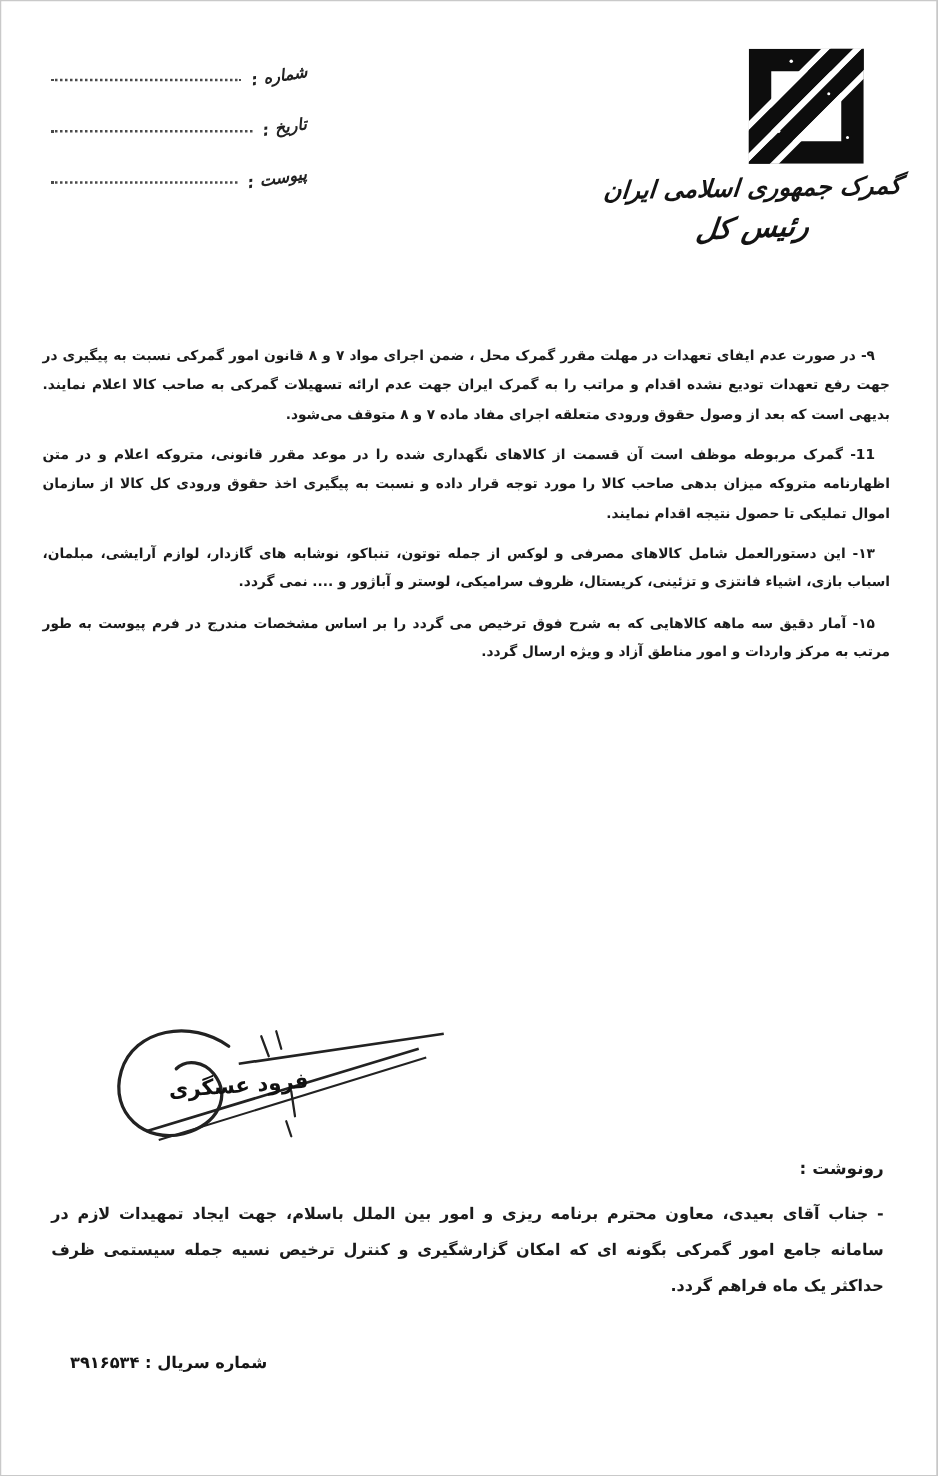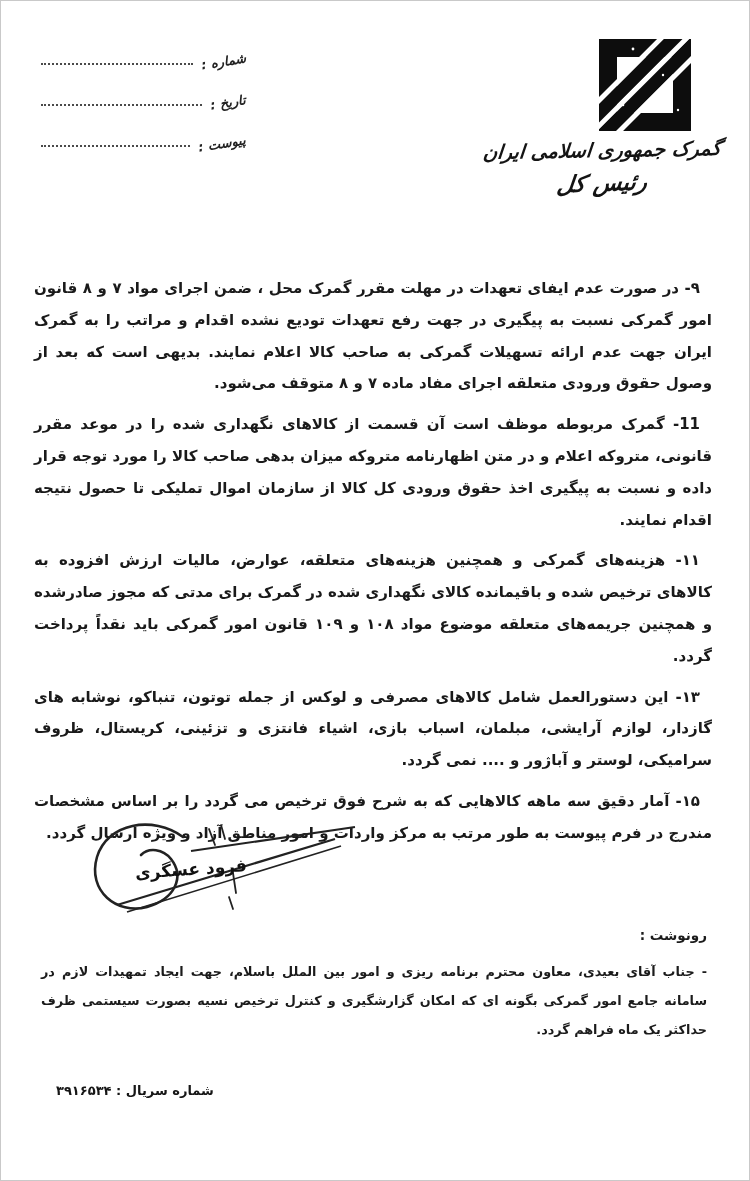--- a/index.html
+++ b/index.html
@@ -24,21 +24,21 @@
     transform:skewX(-6deg) rotate(-1deg);letter-spacing:-0.5px;color:#141414;
   }
   .org-role{
     font-size:23px;font-weight:bold;font-style:italic;direction:rtl;margin-top:8px;
     transform:skewX(-8deg) rotate(-2deg);color:#141414;
   }
   
   .body-text{
     position:absolute;top:272px;right:37px;left:33px;
     direction:rtl;text-align:justify;
-    font-size:15px;font-weight:bold;line-height:2.12;color:#1a1a1a;
+    font-size:11px;font-weight:bold;line-height:2.12;color:#1a1a1a;
   }
   .para{margin:0 0 9px 0;text-indent:12px;}
   
   .signature{position:absolute;top:812px;left:82px;width:290px;height:110px;}
   .sig-svg{position:absolute;top:0;left:0;}
   .sig-name{
     position:absolute;top:46px;left:52px;direction:rtl;
     font-size:17px;font-weight:bold;color:#111;transform:rotate(-4deg);
     letter-spacing:1px;
   }
@@ -99,36 +99,35 @@
         </g>
       </svg>
     </div>
     <div class="org-name">گمرک جمهوری اسلامی ایران</div>
     <div class="org-role">رئیس کل</div>
   </div>
 
   <div class="body-text">
     <p class="para">۹- در صورت عدم ایفای تعهدات در مهلت مقرر گمرک محل ، ضمن اجرای مواد ۷ و ۸ قانون امور گمرکی نسبت به پیگیری در جهت رفع تعهدات تودیع نشده اقدام و مراتب را به گمرک ایران جهت عدم ارائه تسهیلات گمرکی به صاحب کالا اعلام نمایند. بدیهی است که بعد از وصول حقوق ورودی متعلقه اجرای مفاد ماده ۷ و ۸ متوقف می‌شود.</p>
     <p class="para">11- گمرک مربوطه موظف است آن قسمت از کالاهای نگهداری شده را در موعد مقرر قانونی، متروکه اعلام و در متن اظهارنامه متروکه میزان بدهی صاحب کالا را مورد توجه قرار داده و نسبت به پیگیری اخذ حقوق ورودی کل کالا از سازمان اموال تملیکی تا حصول نتیجه اقدام نمایند.</p>
-    <p class="para">۱۱- هزینه‌های گمرکی و همچنین هزینه‌های متعلقه، عوارض، مالیات ارزش افزوده به کالاهای ترخیص شده و باقیمانده کالای نگهداری شده در گمرک برای مدتی که مجوز صادرشده و همچنین جریمه‌های متعلقه موضوع مواد ۱۰۸ و ۱۰۹ قانون امور گمرکی باید نقداً پرداخت گردد.</p>
     <p class="para">۱۳- این دستورالعمل شامل کالاهای مصرفی و لوکس از جمله توتون، تنباکو، نوشابه های گازدار، لوازم آرایشی، مبلمان، اسباب بازی، اشیاء فانتزی و تزئینی، کریستال، ظروف سرامیکی، لوستر و آباژور و .... نمی گردد.</p>
     <p class="para">۱۵- آمار دقیق سه ماهه کالاهایی که به شرح فوق ترخیص می گردد را بر اساس مشخصات مندرج در فرم پیوست به طور مرتب به مرکز واردات و امور مناطق آزاد و ویژه ارسال گردد.</p>
   </div>
 
   <div class="signature">
     <svg class="sig-svg" width="290" height="110" viewBox="0 0 290 110">
       <path d="M100,24 C70,2 24,10 14,44 C4,78 34,102 64,94 C92,86 102,64 88,46 C80,36 66,34 58,42" fill="none" stroke="#222" stroke-width="2.6" stroke-linecap="round"></path>
       <path d="M34,92 L252,26" fill="none" stroke="#222" stroke-width="2.2"></path>
       <path d="M44,99 L258,33" fill="none" stroke="#222" stroke-width="1.6"></path>
       <path d="M108,38 L272,14" fill="none" stroke="#222" stroke-width="2.2"></path>
       <path d="M126,16 l6,16 M138,12 l4,14 M150,60 l3,20 M146,84 l4,12" fill="none" stroke="#222" stroke-width="1.8" stroke-linecap="round"></path>
     </svg>
     <span class="sig-name">فرود عسگری</span>
   </div>
 
   <div class="cc">
     <div class="cc-label">رونوشت :</div>
-    <p class="cc-item">- جناب آقای بعیدی، معاون محترم برنامه ریزی و امور بین الملل باسلام، جهت ایجاد تمهیدات لازم در سامانه جامع امور گمرکی بگونه ای که امکان گزارشگیری و کنترل ترخیص نسیه بصورت سیستمی ظرف حداکثر یک ماه فراهم گردد.</p>
+    <p class="cc-item">- جناب آقای بعیدی، معاون محترم برنامه ریزی و امور بین الملل باسلام، جهت ایجاد تمهیدات لازم در سامانه جامع امور گمرکی بگونه ای که امکان گزارشگیری و کنترل ترخیص نسیه جمله سیستمی ظرف حداکثر یک ماه فراهم گردد.</p>
   </div>
 
   <div class="serial">شماره سریال : ۳۹۱۶۵۳۴</div>
 
 </div>
 
 </body></html>

